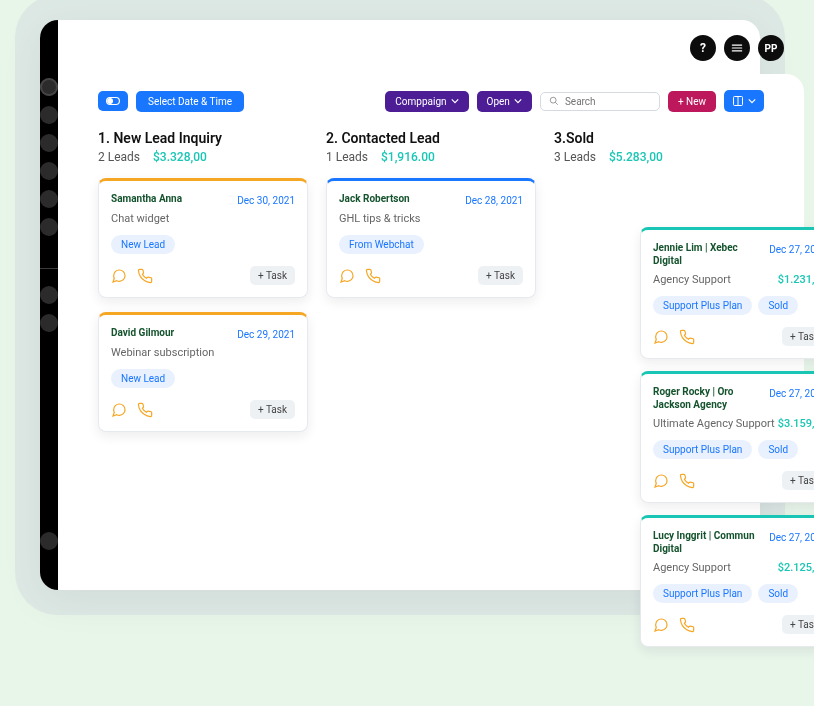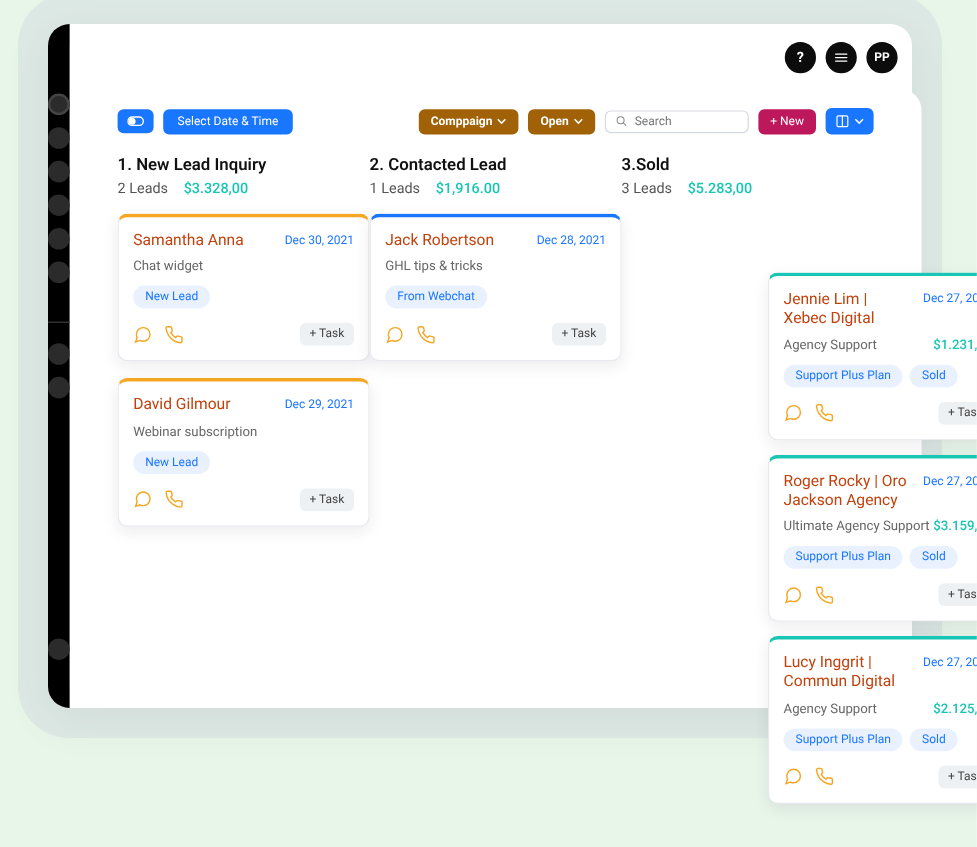--- a/index.html
+++ b/index.html
@@ -23,46 +23,46 @@
   .content { flex:1; display:flex; flex-direction:column; }
   .topbar { height:56px; display:flex; align-items:center; justify-content:flex-end; gap:8px; padding:0 20px; }
   .tb-circ { width:26px; height:26px; border-radius:50%; background:#0c0c0c; color:#fff; display:flex; align-items:center; justify-content:center; font-size:12px; font-weight:700; cursor:pointer;}
   .tb-circ svg{stroke:#fff;}
 
   .main { padding: 16px 40px; background:#fff; border-radius:18px; margin-top:-2px;}
   .toolbar { display:flex; align-items:center; gap:8px; margin-bottom:18px; }
   .btn { font-size:10px; border:none; border-radius:5px; padding:5px 10px; cursor:pointer; display:inline-flex; align-items:center; gap:4px;}
   .btn-icon { background:#1976ff; color:#fff; padding:5px 8px;}
   .btn-primary { background:#1976ff; color:#fff; padding:5px 12px;}
-  .btn-orange { background:#a16207; color:#fff; padding:5px 10px;font-weight:bold;}
+  .btn-orange { background:#4c1d95; color:#fff; padding:5px 10px;}
   .btn-teal { background:#be185d; color:#fff; padding:5px 10px;}
   .btn-layout { background:#1976ff; color:#fff; padding:5px 8px;}
   .chev { width:8px;height:8px; }
   .spacer { flex:1; }
   .search { display:flex; align-items:center; border:1px solid #d5d9e0; border-radius:5px; padding:3px 8px; width:120px; gap:6px;}
   .search input { border:none; outline:none; font-size:10px; width:100%; color:#555;}
   .search svg{flex-shrink:0}
 
-  .board { display:flex; }
+  .board { display:flex; gap:18px; }
   .col { width:210px; }
   .col-head { margin-bottom:8px; }
   .col-title { font-size:14px; font-weight:600; color:#111; margin-bottom:4px;}
   .col-sub { font-size:12px; }
   .col-sub .leads{ color:#555; margin-right:10px;}
   .col-sub .amount{ color:#19c6b5; font-weight:500;}
 
   .card {
     background:#fff; border:1px solid #e6e9ee; border-radius:8px; padding:12px;
     box-shadow: 0 4px 12px rgba(20,30,50,0.08); margin-top:14px; position:relative;
   }
   .card.accent-orange { border-top:3px solid #f5a623; }
   .card.accent-blue   { border-top:3px solid #1976ff; }
   .card.accent-teal   { border-top:3px solid #19c6b5; }
   .card-row1 { display:flex; justify-content:space-between; align-items:flex-start; gap:8px; }
-  .card-name { font-size:13px; font-weight:400; color:#c2410c; line-height:1.25; }
+  .card-name { font-size:10px; font-weight:700; color:#14532d; line-height:1.25; }
   .card-date { font-size:10px; color:#1976ff; white-space:nowrap; margin-top:2px;}
   .card-desc { font-size:11px; color:#666; margin-top:6px; display:flex; justify-content:space-between; align-items:flex-start;}
   .card-amt  { color:#19c6b5; font-weight:500; font-size:11px;}
   .tags { display:flex; gap:6px; margin-top:10px; flex-wrap:wrap;}
   .tag { font-size:10px; color:#1976ff; background:#e9f1ff; border-radius:12px; padding:4px 10px; }
   .card-foot { display:flex; justify-content:space-between; align-items:center; margin-top:12px;}
   .foot-icons { display:flex; gap:10px; }
   .foot-icons svg { width:16px; height:16px; }
   .task-btn { font-size:10px; background:#eef1f4; border:none; color:#444; border-radius:5px; padding:4px 8px; cursor:pointer;}
 

